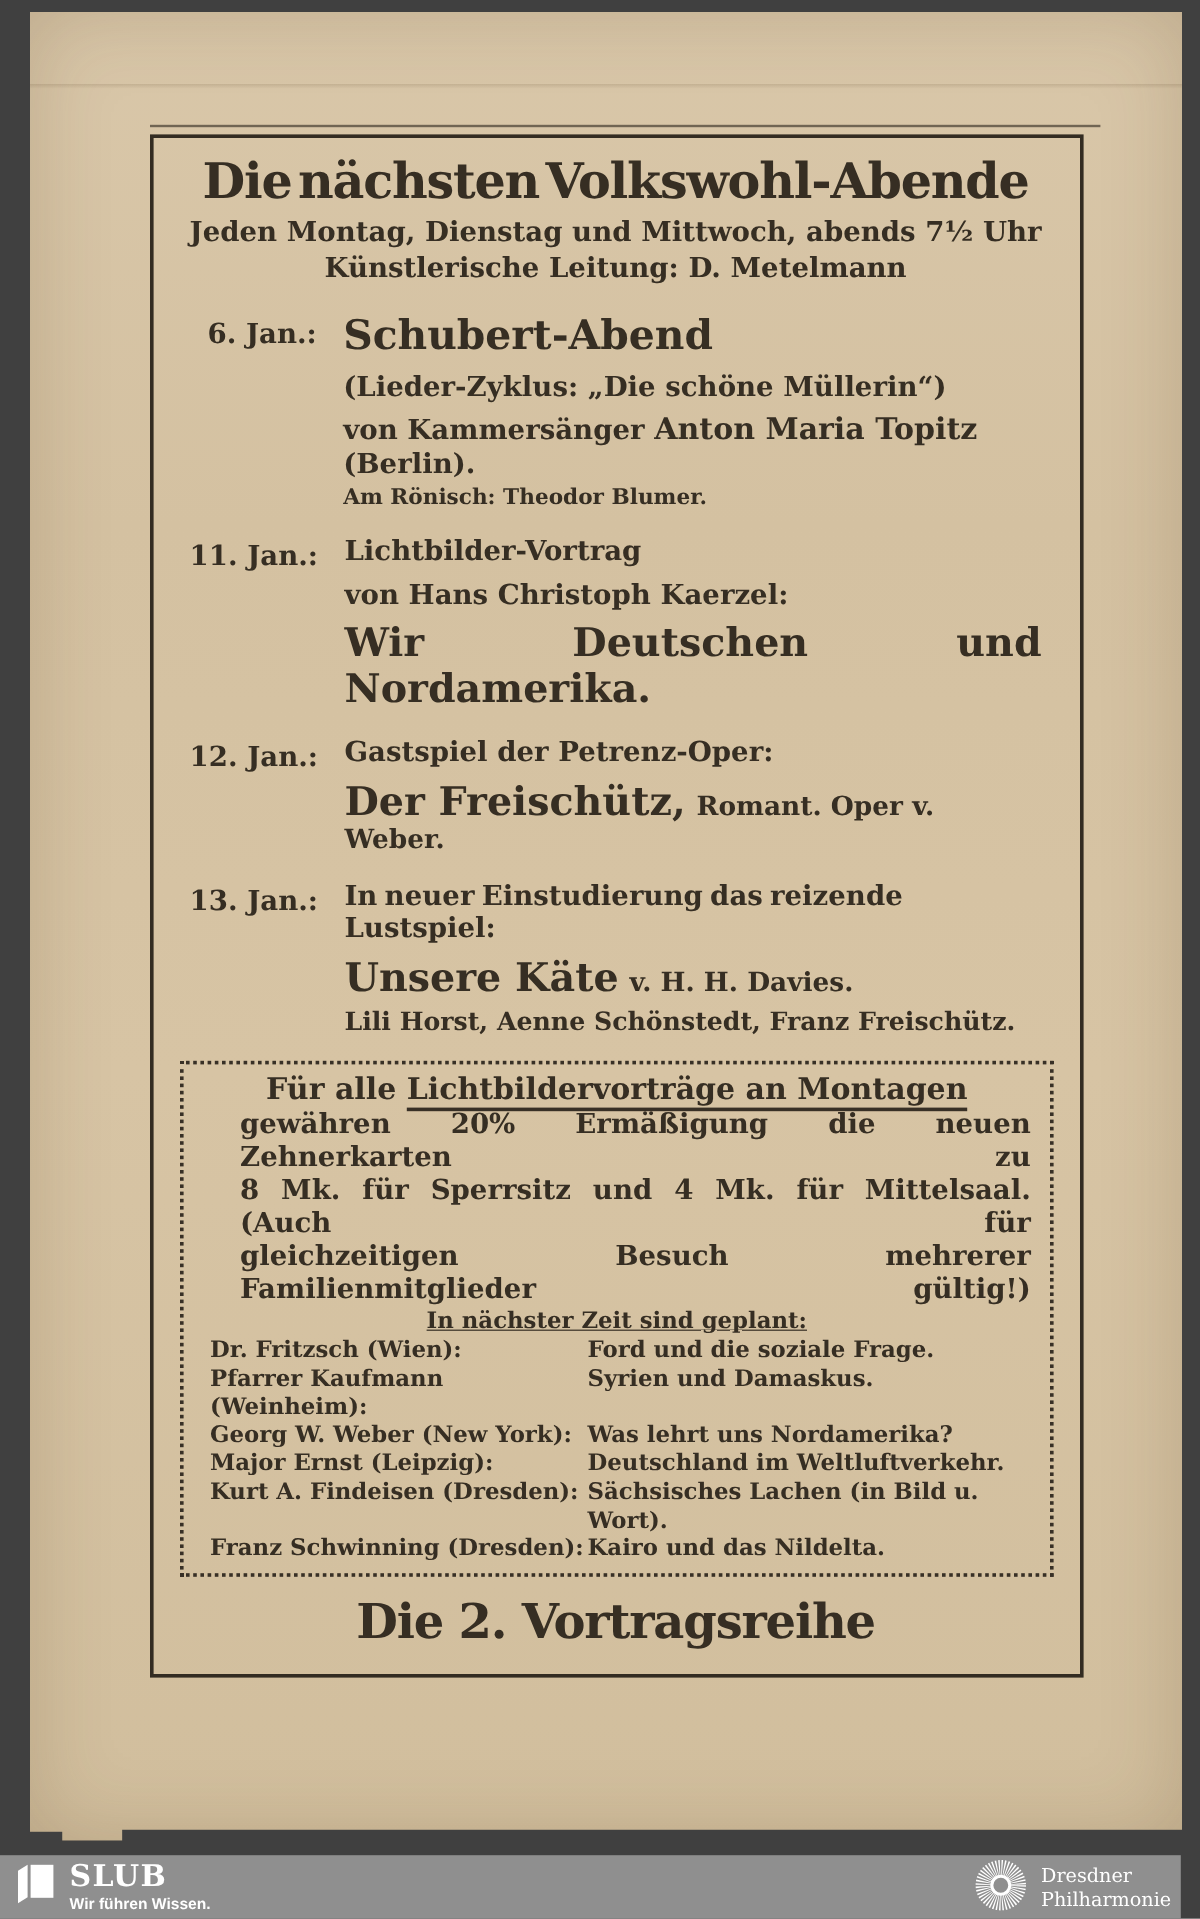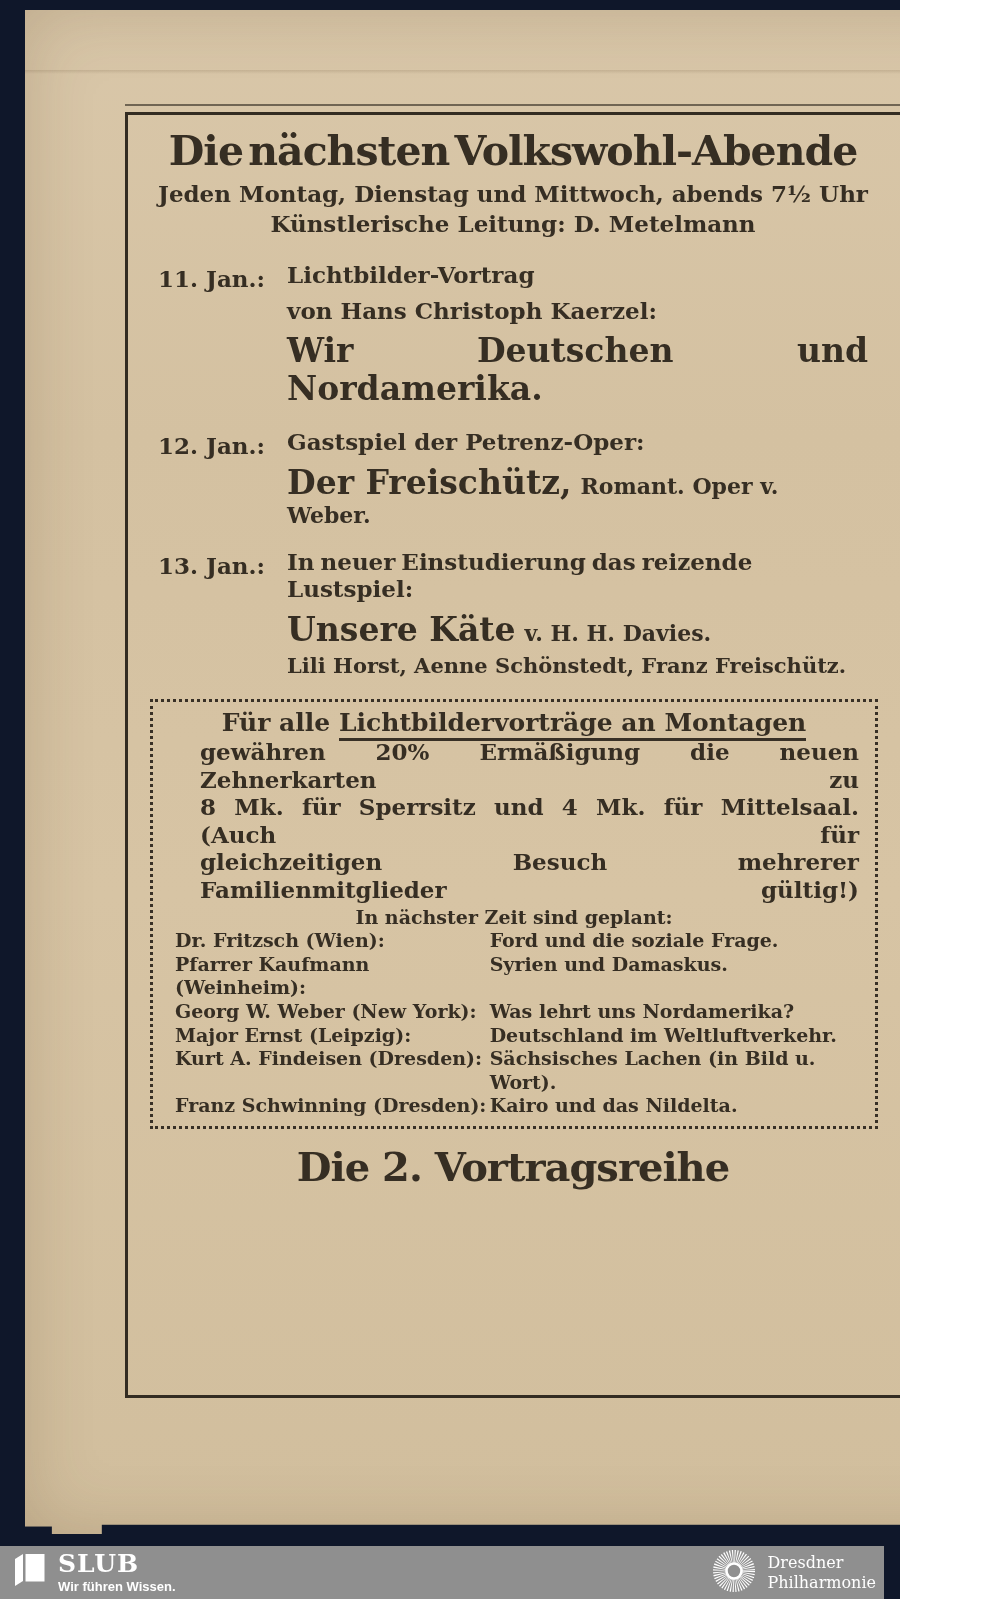--- a/index.html
+++ b/index.html
@@ -1,18 +1,18 @@
 <!DOCTYPE html>
 <html><head>
 <meta charset="utf-8">
 <style>
   * { margin:0; padding:0; box-sizing:border-box; }
   body { width:1000px; height:1599px; font-family:"DejaVu Serif", serif; }
 
-  .stage { position:relative; width:900px; height:1599px; background:#0f172a; overflow:hidden; }
+  .stage { position:relative; width:1000px; height:1599px; background:#404040; overflow:hidden; }
 
   .paper {
     position:absolute; left:25px; top:10px; width:960px; height:1524px;
     background:linear-gradient(180deg,#d9c7a9 0%, #d4c1a1 28%, #d7c4a4 58%, #d1be9d 100%);
     box-shadow: inset 0 0 70px rgba(80,55,25,.20);
     clip-path: polygon(0 0, 100% 0, 100% 99.4%, 8% 99.4%, 8% 100%, 2.8% 100%, 2.8% 99.5%, 0 99.5%);
   }
   .crease { position:absolute; left:0; top:60px; width:100%; height:4px;
             background:linear-gradient(180deg, rgba(90,68,40,.16), rgba(90,68,40,0)); }
   .topline { position:absolute; left:100px; top:94px; width:792px; height:2px; background:#393126; opacity:.65; }
@@ -41,21 +41,21 @@
   .fill { text-align:justify; text-align-last:justify; }
   .tight { word-spacing:-2px; }
 
   .dotted {
     border:3px dotted #383026; margin:4px -10px 16px -8px;
     padding:6px 16px 8px;
   }
   .d-head { font-size:25px; line-height:1.2; text-align:center; }
   .d-head .underl { border-bottom:3px solid #383026; padding-bottom:1px; }
   .d-line { font-size:23px; line-height:1.2;margin-left:31px; }
-  .d-plan-head { font-size:19px; line-height:1.25; text-align:center; margin-top:2px; }
+  .d-plan-head { font-size:19px; line-height:1.25; text-align:center; margin-top:2px;text-decoration:underline; }
   .d-row { display:flex; font-size:19px; line-height:1.24; padding-left:6px; }
   .d-row .speaker { flex:0 0 46%; }
   .d-row .topic { flex:1; }
 
   .series-title { font-size:40px; line-height:1.1; text-align:center; letter-spacing:-1px; }
 
   .footerbar {
     position:absolute; left:0; right:16px; bottom:0; height:53px; background:#8f8f8f;
     display:flex; align-items:center; justify-content:space-between;
     padding:0 8px 0 14px; color:#fff;
@@ -75,20 +75,29 @@
   <div class="paper">
     <div class="crease"></div>
     <div class="topline"></div>
 
     <div class="frame">
 
       <div class="title">Die nächsten Volkswohl-Abende</div>
       <div class="subtitle">Jeden Montag, Dienstag und Mittwoch, abends 7½ Uhr</div>
       <div class="direction">Künstlerische Leitung: D. Metelmann</div>
 
+      <div class="event">
+        <div class="edate">6. Jan.:</div>
+        <div class="econtent">
+          <div class="l-xl">Schubert-Abend</div>
+          <div class="l-md mt10">(Lieder-Zyklus: „Die schöne Müllerin“)</div>
+          <div class="l-md mt6"><span>von Kammersänger </span><span class="name">Anton Maria Topitz</span><span> (Berlin).</span></div>
+          <div class="l-sm mt4">Am Rönisch: Theodor Blumer.</div>
+        </div>
+      </div>
 
       <div class="event">
         <div class="edate">11. Jan.:</div>
         <div class="econtent">
           <div class="l-md">Lichtbilder-Vortrag</div>
           <div class="l-md mt8">von Hans Christoph Kaerzel:</div>
           <div class="l-lg mt8 fill">Wir Deutschen und Nordamerika.</div>
         </div>
       </div>
 

